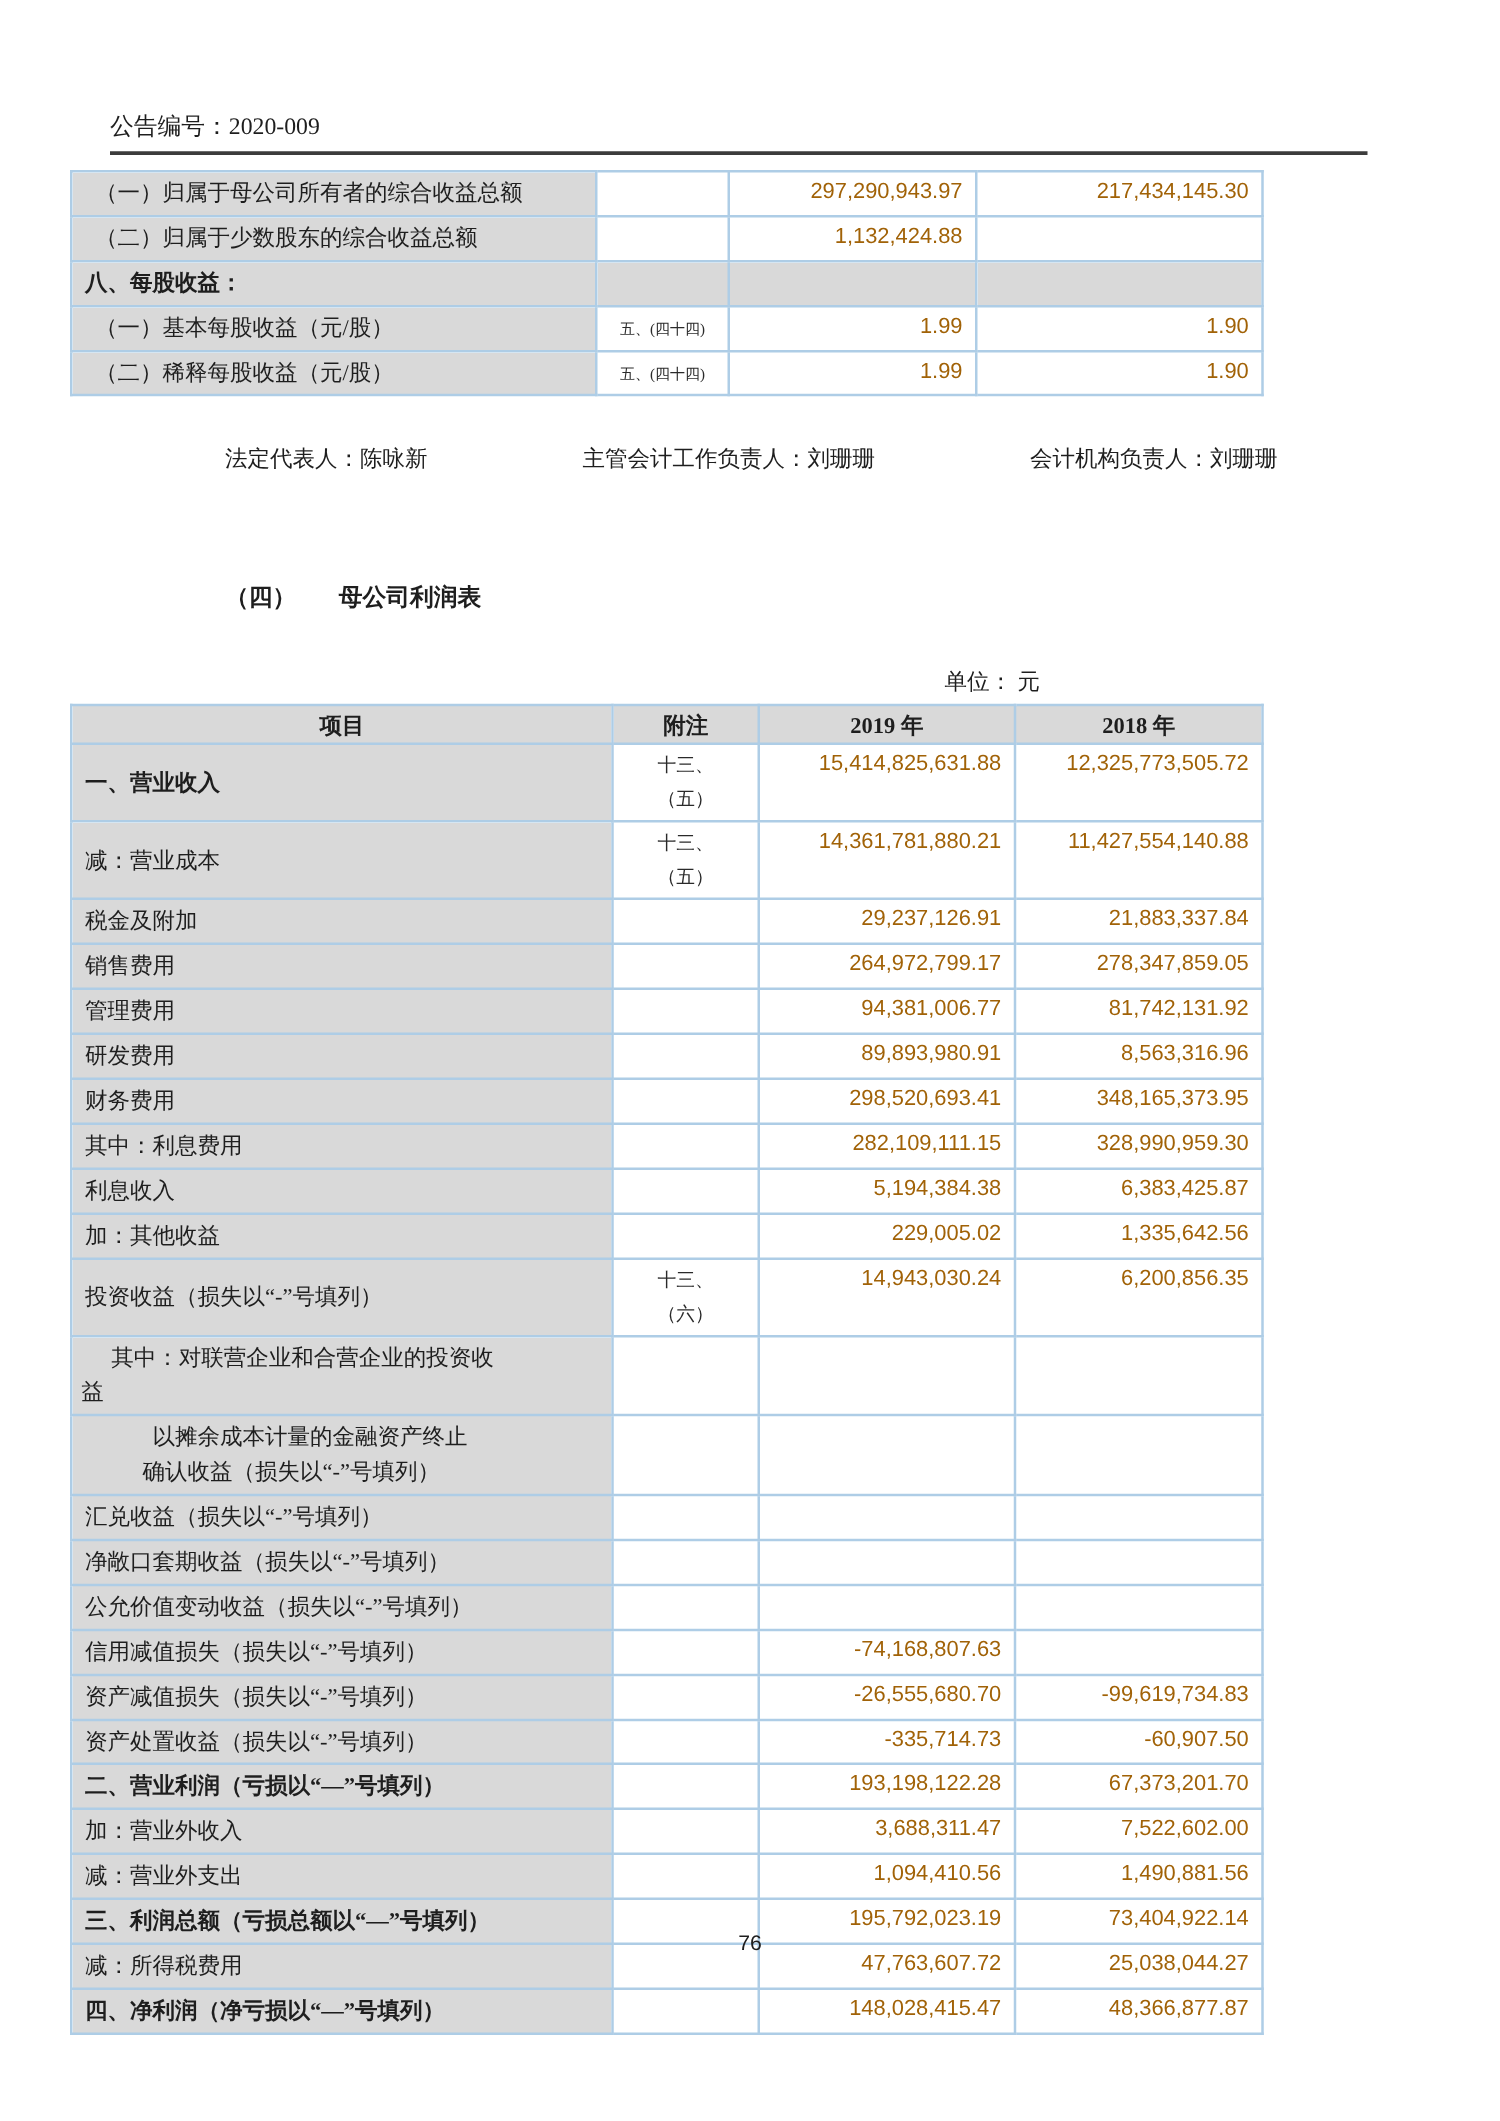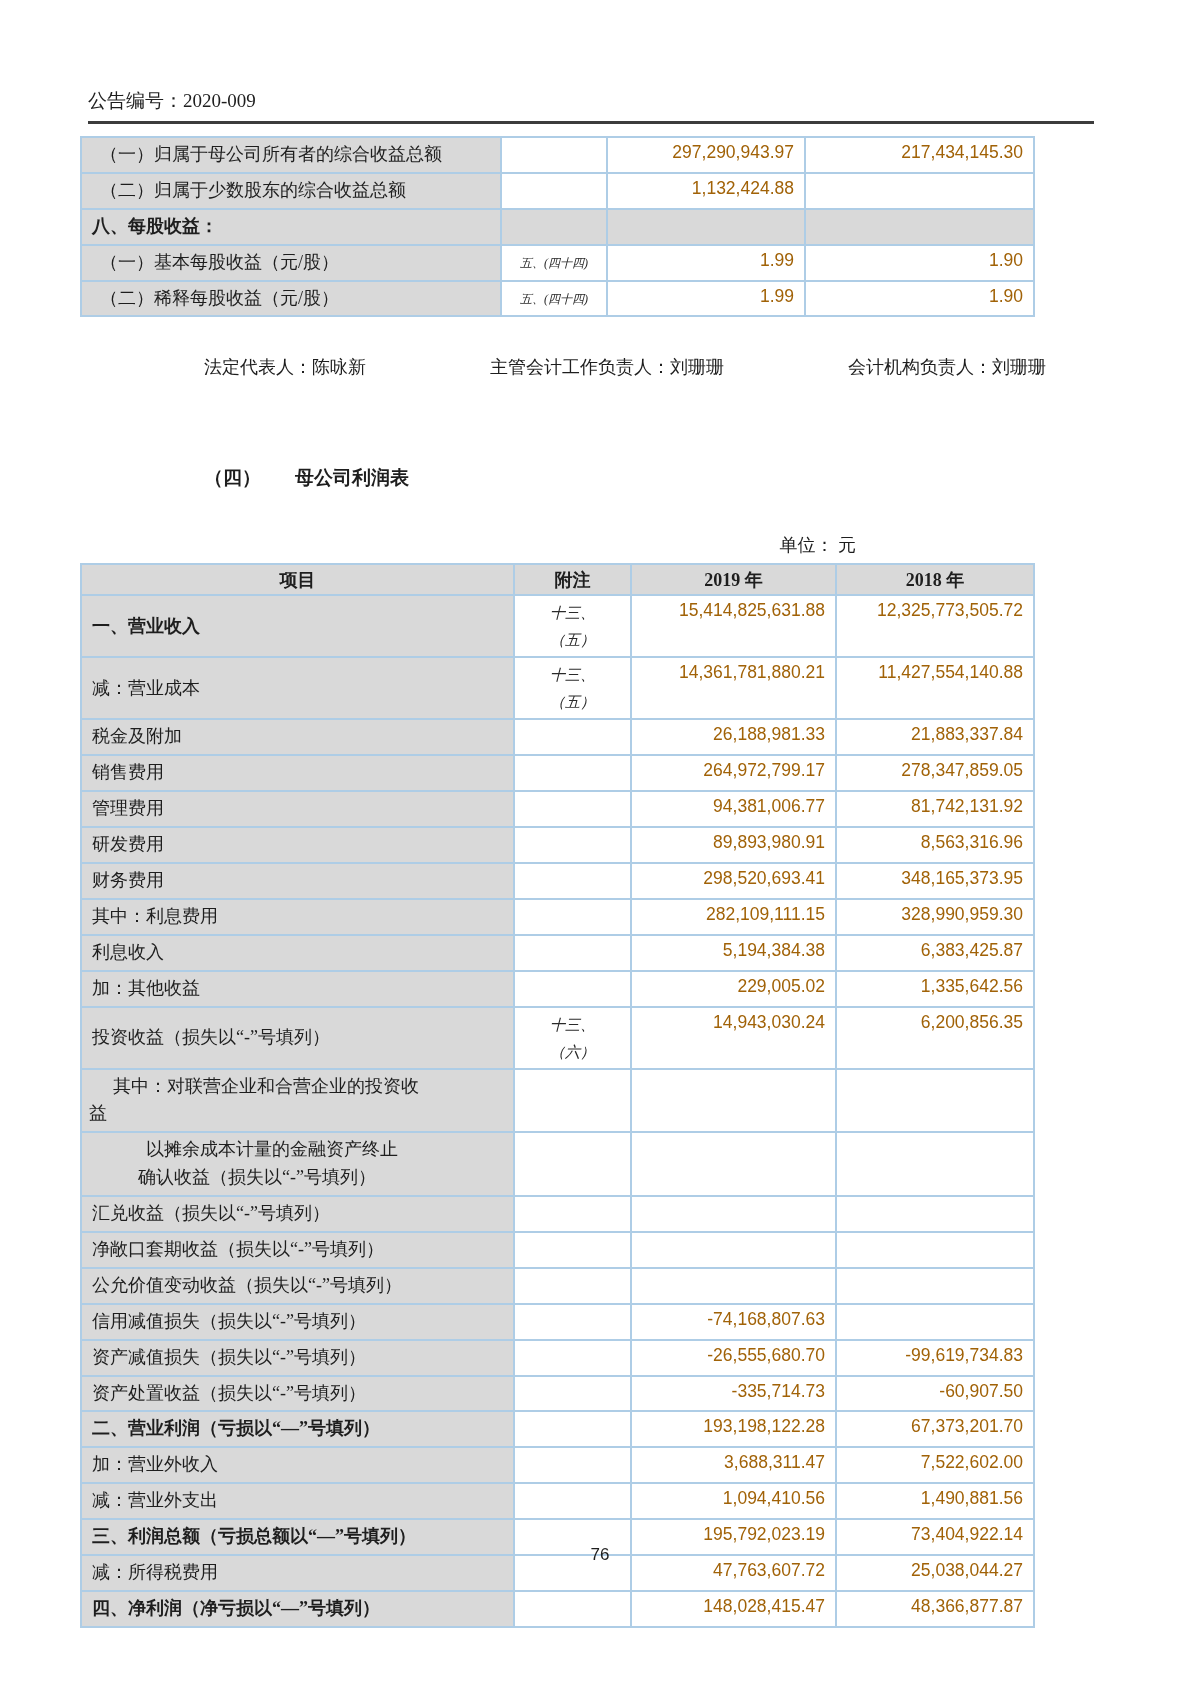--- a/index.html
+++ b/index.html
@@ -13,39 +13,39 @@
   body{
     width:1200px;height:1697px;background:#ffffff;position:relative;
     font-family:"Liberation Serif","DejaVu Serif",serif;color:var(--ink);
   }
   .header{
     margin:0 106px 0 88px;
     padding:88px 2px 7px 0;
     font-size:19px;
     border-bottom:3px solid var(--rule);
   }
-  .content{margin-left:80px;width:899px;}
+  .content{margin-left:56px;width:899px;}
   table{
     border-collapse:collapse;table-layout:fixed;width:953px;
   }
   .t-top{margin-top:12px;}
   .t-main{margin-top:6px;}
   td,th{border:2px solid var(--border);overflow:hidden;}
   th{
     background:var(--shade);font-size:18px;font-weight:bold;text-align:center;
     height:31px;padding:2px 4px;
   }
   td{height:25px;padding:2px 4px;}
   td.item{
     background:var(--shade);font-size:18px;line-height:1.55;
     padding:3px 6px 3px 10px;white-space:pre-line;vertical-align:middle;
   }
   td.note{
     font-size:15px;line-height:1.8;text-align:center;white-space:pre-line;
-    vertical-align:top;padding-top:4px;color:#2a2a2a;font-style:italic;
+    vertical-align:top;padding-top:4px;color:#2a2a2a;
   }
   .t-top td.note{font-size:12px;line-height:1.3;vertical-align:middle;}
   td.num{
     font-family:"Liberation Sans","DejaVu Sans",sans-serif;
     font-size:17.5px;text-align:right;vertical-align:top;
     padding:4px 10px 2px 4px;color:#a16207;
   }
   .t-top td{height:27px;}
   tr.full td{background:var(--shade);}
   .item.b{font-weight:bold;}
@@ -154,21 +154,21 @@
         <tr>
           <td class="item">减：营业成本</td>
           <td class="note">十三、
 （五）</td>
           <td class="num">14,361,781,880.21</td>
           <td class="num">11,427,554,140.88</td>
         </tr>
         <tr>
           <td class="item i1">税金及附加</td>
           <td class="note"></td>
-          <td class="num">26,188,981.33</td>
+          <td class="num">29,237,126.91</td>
           <td class="num">21,883,337.84</td>
         </tr>
         <tr>
           <td class="item i1">销售费用</td>
           <td class="note"></td>
           <td class="num">264,972,799.17</td>
           <td class="num">278,347,859.05</td>
         </tr>
         <tr>
           <td class="item i1">管理费用</td>

